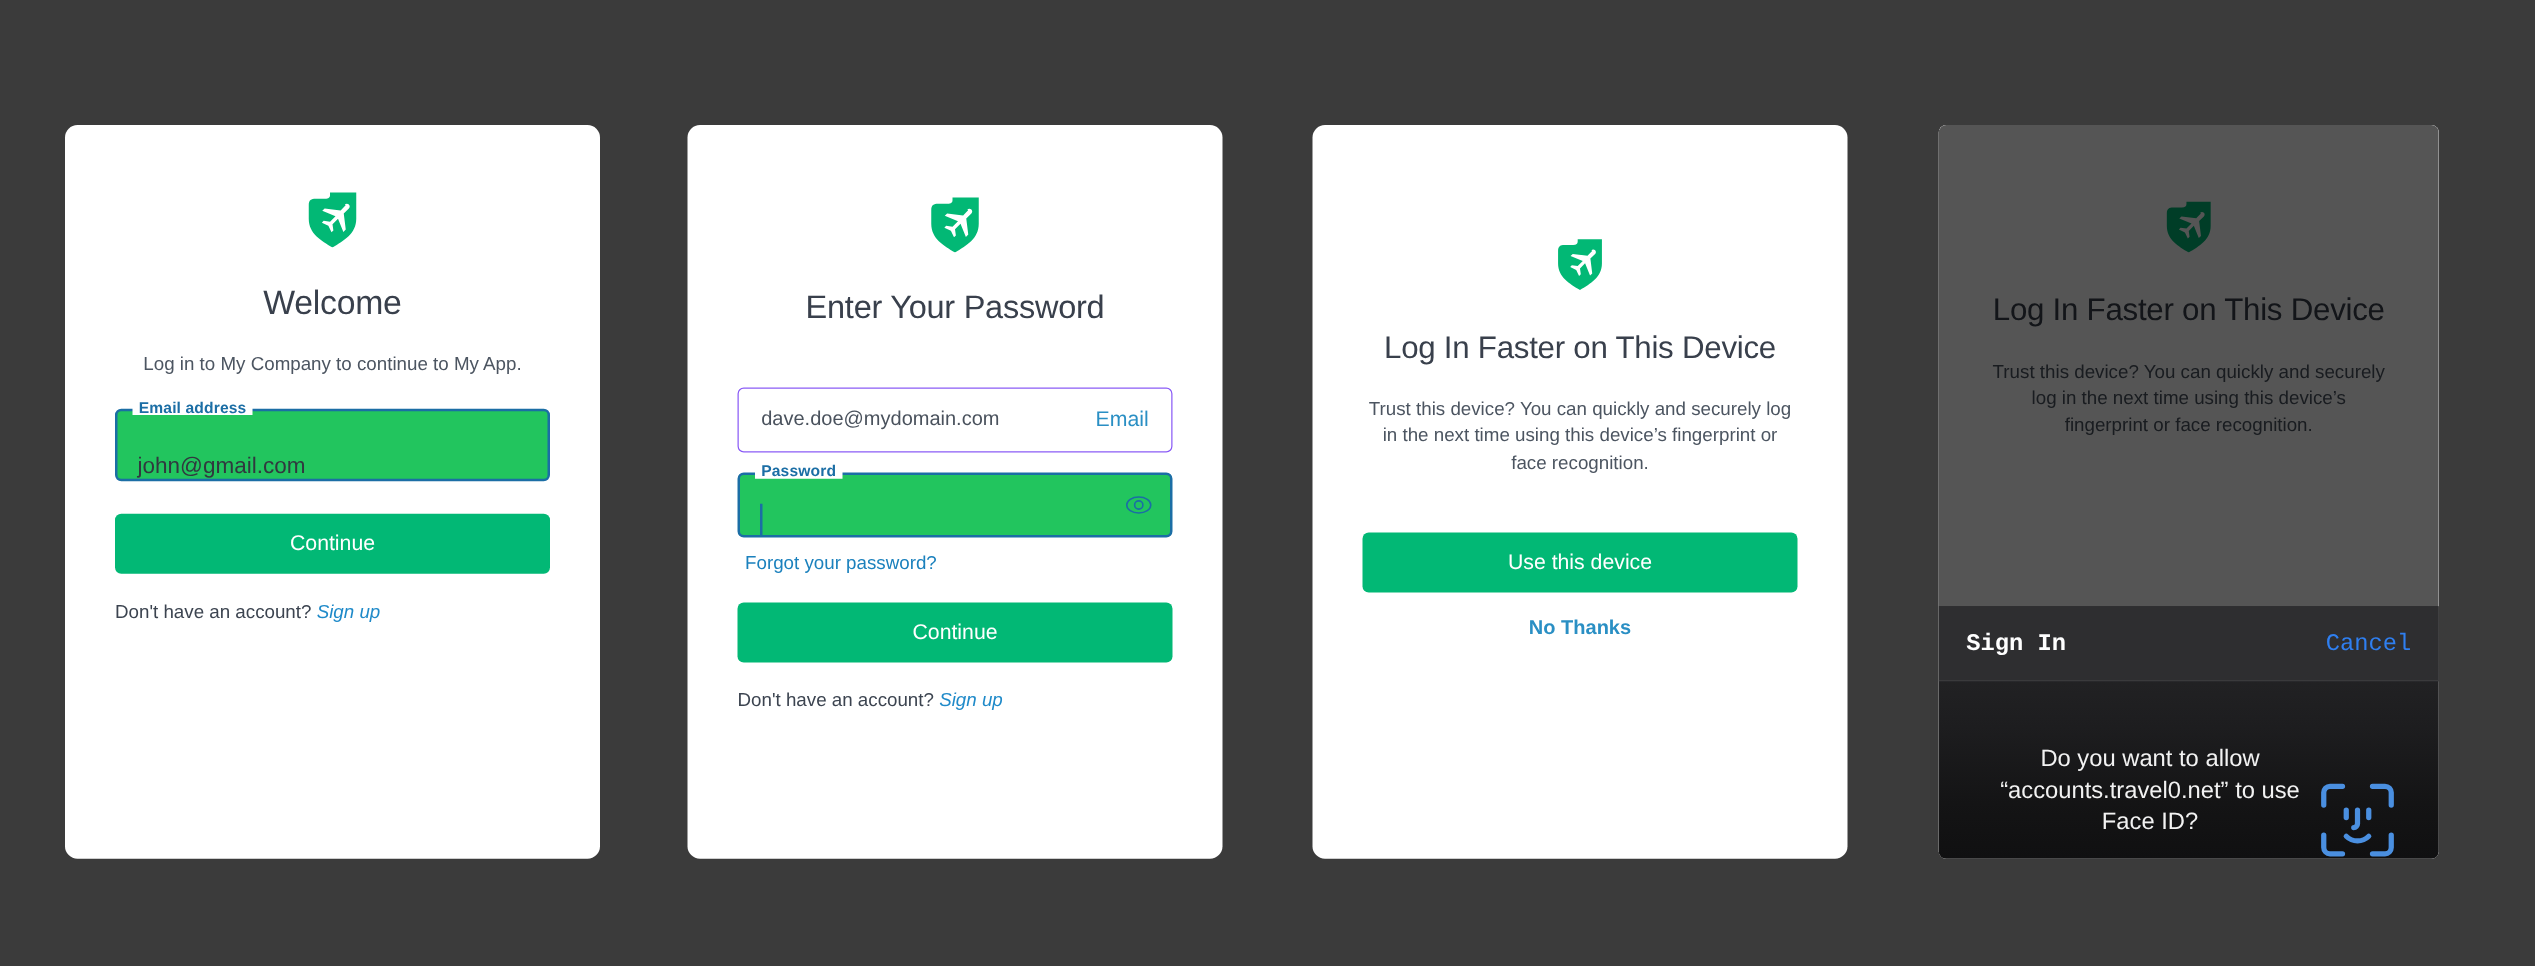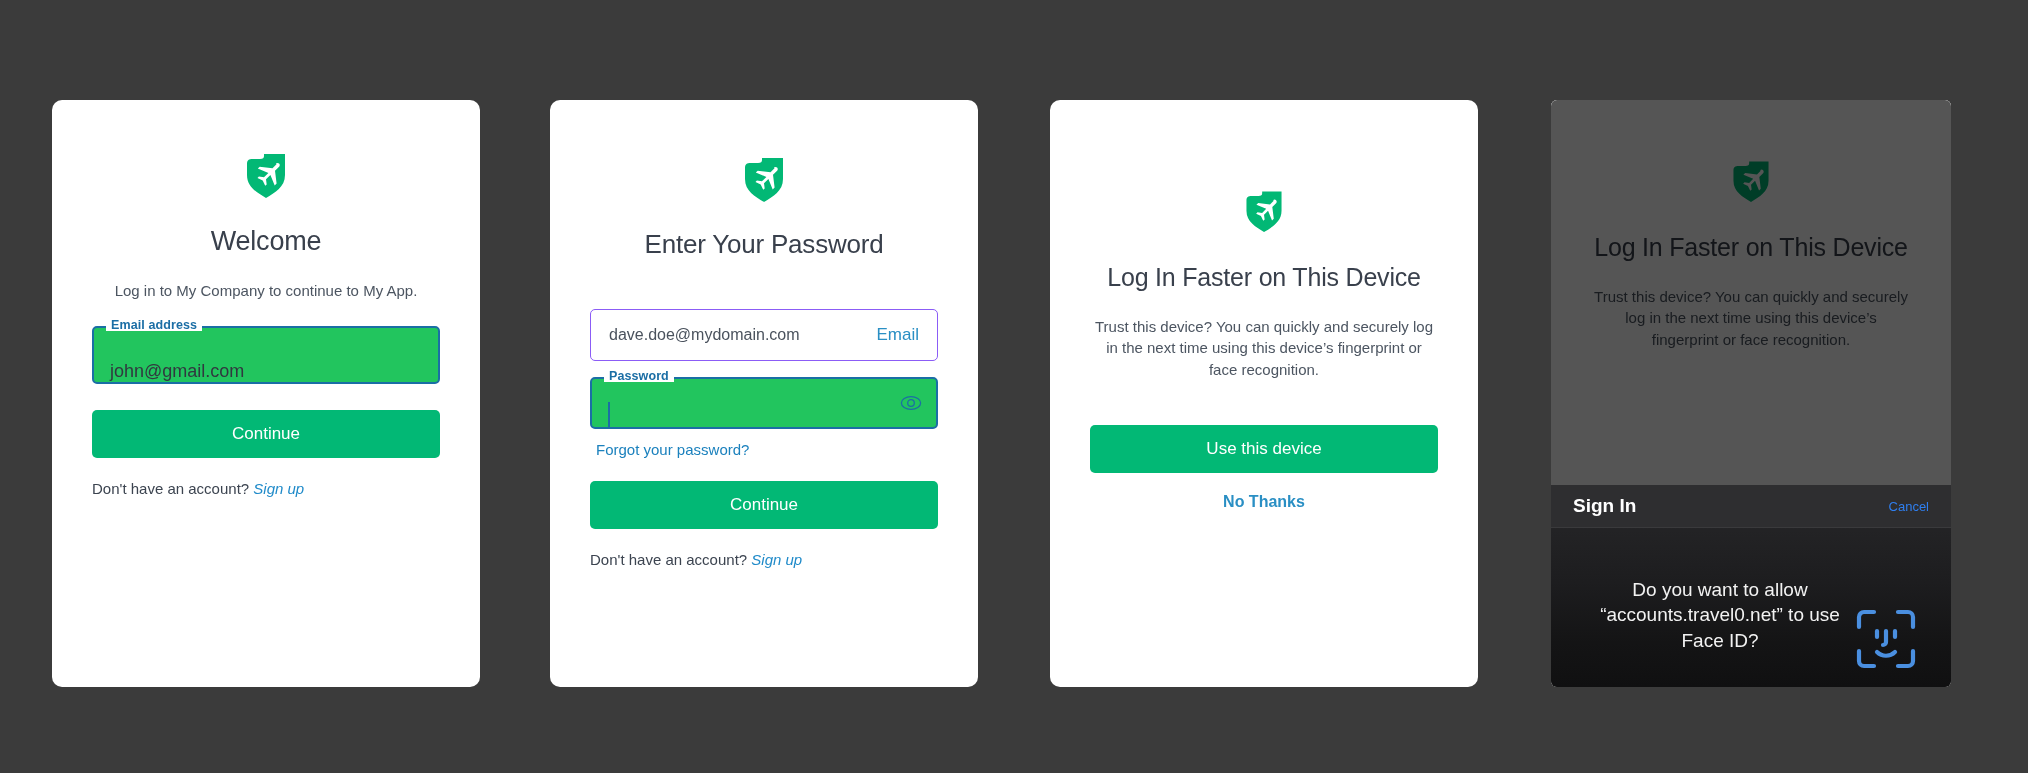--- a/index.html
+++ b/index.html
@@ -170,30 +170,31 @@
     pointer-events: none;
   }
   .ios-sheet {
     position: absolute;
     left: 0; right: 0;
     top: 385px;
     bottom: 0;
     background: linear-gradient(180deg,#2b2b2d 0%, #242426 18%, #1d1d1f 48%, #141415 78%, #101011 100%);
   }
   .ios-bar {
-    height: 43px;
+    height: 60px;
     display: flex;
     align-items: center;
     justify-content: space-between;
     padding: 0 22px;
     background: #2e2e30;
     border-bottom: 1px solid #3a3a3c;
+    font-family: Liberation Mono, monospace;
   }
   .ios-bar .t { color: #ffffff; font-size: 19px; font-weight: 700; }
-  .ios-bar .c { color: #2f7ff0; font-size: 13px; cursor: pointer; }
+  .ios-bar .c { color: #2f7ff0; font-size: 19px; cursor: pointer; }
   .ios-body {
     padding: 28px 34px 0;
     display: flex; flex-direction: row; align-items: center;
   }
   .ios-q {
     color: #f2f2f2;
     font-size: 19px;
     text-align: center;
     line-height: 1.33;
   }

